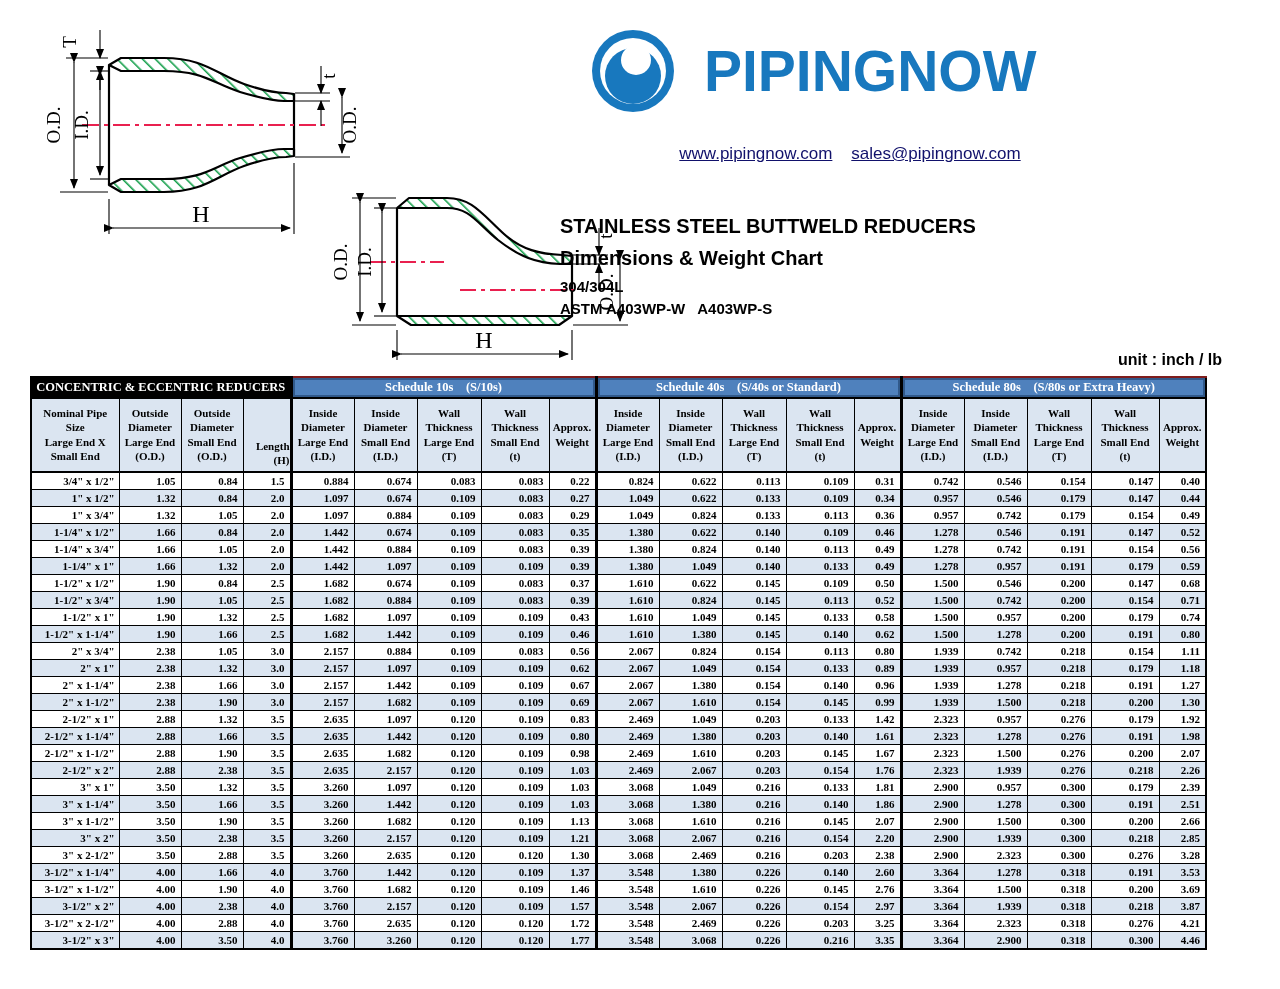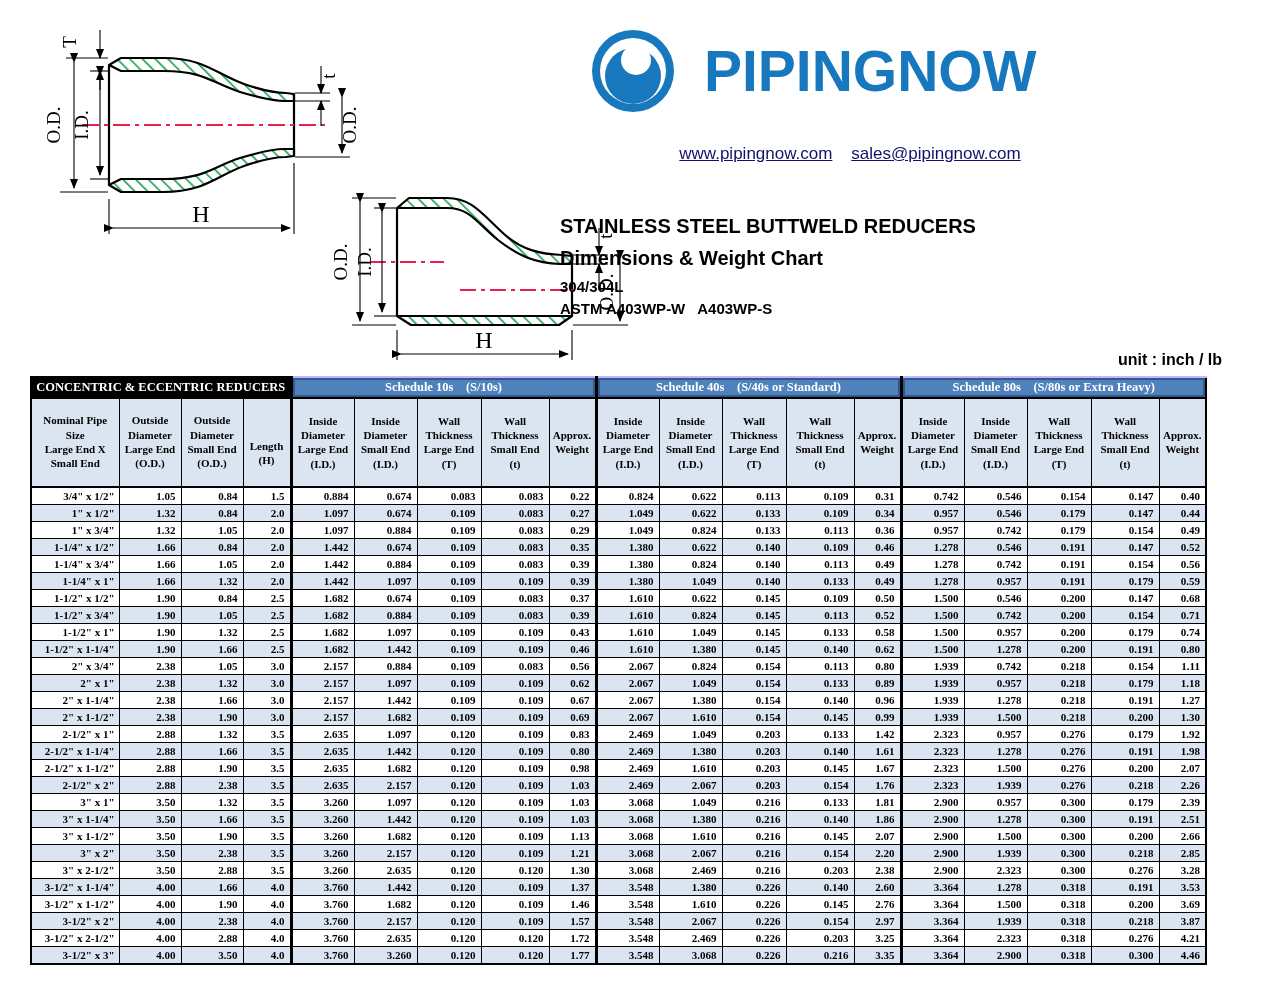--- a/index.html
+++ b/index.html
@@ -25,24 +25,24 @@
   .dimtxt{font-family:"Liberation Serif",serif;font-size:19px;fill:#000;}
   .dimtxt-big{font-family:"Liberation Serif",serif;font-size:24px;fill:#000;}
 
   
   .tbl-wrap{position:absolute;left:30px;top:376px;}
   table{border-collapse:collapse;table-layout:fixed;border:2px solid #000;font-family:Liberation Serif, serif;}
   th,td{border:1px solid #000;overflow:hidden;}
   thead{border-bottom:2px solid #000;}
   tr.band td{height:19px;text-align:center;color:#fff;font-weight:bold;font-size:12.5px;white-space:pre;padding:0;}
   td.band-black{background:#000;}
-  td.band-blue{background:#4f81bd;box-shadow:inset 0 0 0 2px #31598a;border-top:2px solid #c4b5fd;border-bottom:2px solid #000;}
+  td.band-blue{background:#4f81bd;box-shadow:inset 0 0 0 2px #31598a;border-top:2px solid #7f1d1d;border-bottom:2px solid #000;}
   th.colhead{background:#dbe5f1;font-size:11px;font-weight:bold;line-height:1.3;
     white-space:pre-line;text-align:center;vertical-align:middle;height:68px;padding:1px 0;color:#000;}
-  th.vb{vertical-align:bottom;padding-bottom:18px;}
+  th.vb{vertical-align:bottom;padding-bottom:3px;text-align:right;}
   tbody td{height:16px;font-size:11px;font-weight:bold;color:#000;text-align:right;padding:0 5px 0 0;background:#fff;}
   tbody tr:nth-child(even) td{background:#dbe5f1;}
   td.size{padding-right:4px;}
   .gs{border-left:3px solid #000 !important;}
 </style>
 </head>
 <body>
 
 <div class="sheet">
 

